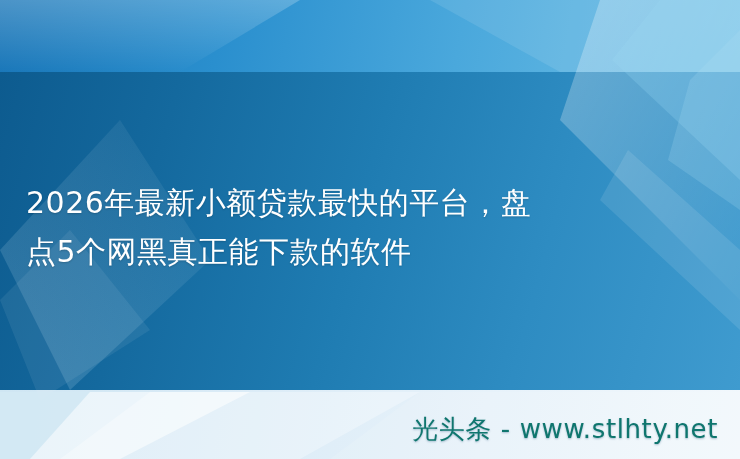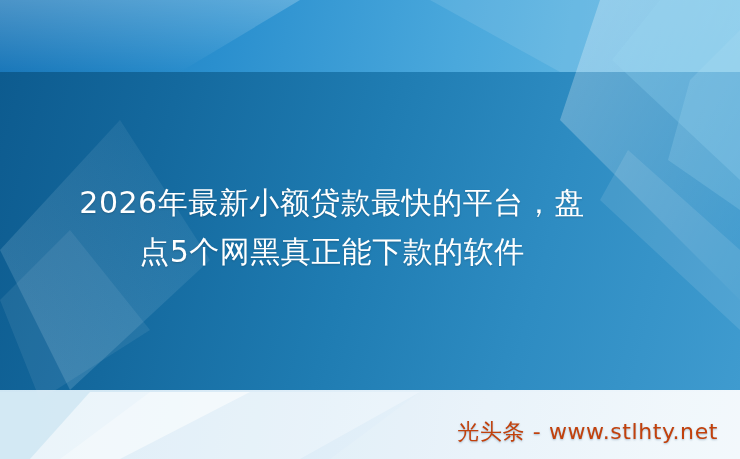--- a/index.html
+++ b/index.html
@@ -43,39 +43,39 @@
     pointer-events: none;
   }
   .deco-svg { position: absolute; top: 0; left: 0; }
 
   
   .headline {
     position: absolute;
     left: 0;
     top: 178px;
     width: 664px;
-    text-align: center;
+    text-align: left;
     color: #ffffff;
     font-size: 30px;
     line-height: 49px;
     letter-spacing: 0.5px;
     font-family: "DejaVu Sans", sans-serif;
     text-shadow: 0 1px 2px rgba(0,0,0,0.18);
     padding: 0 26px;
     box-sizing: border-box;
     white-space: pre-line;
   }
 
   
   .watermark {
     position: absolute;
     right: 22px;
     bottom: 12px;
-    color: #c2410c;
-    font-size: 22px;
+    color: #0f766e;
+    font-size: 26px;
     letter-spacing: 0.6px;
     font-family: "DejaVu Sans", sans-serif;
     text-shadow: 0 1px 2px rgba(30,80,120,0.35);
     white-space: nowrap;
   }
 </style>
 </head>
 <body>
 
 <div id="canvas">

